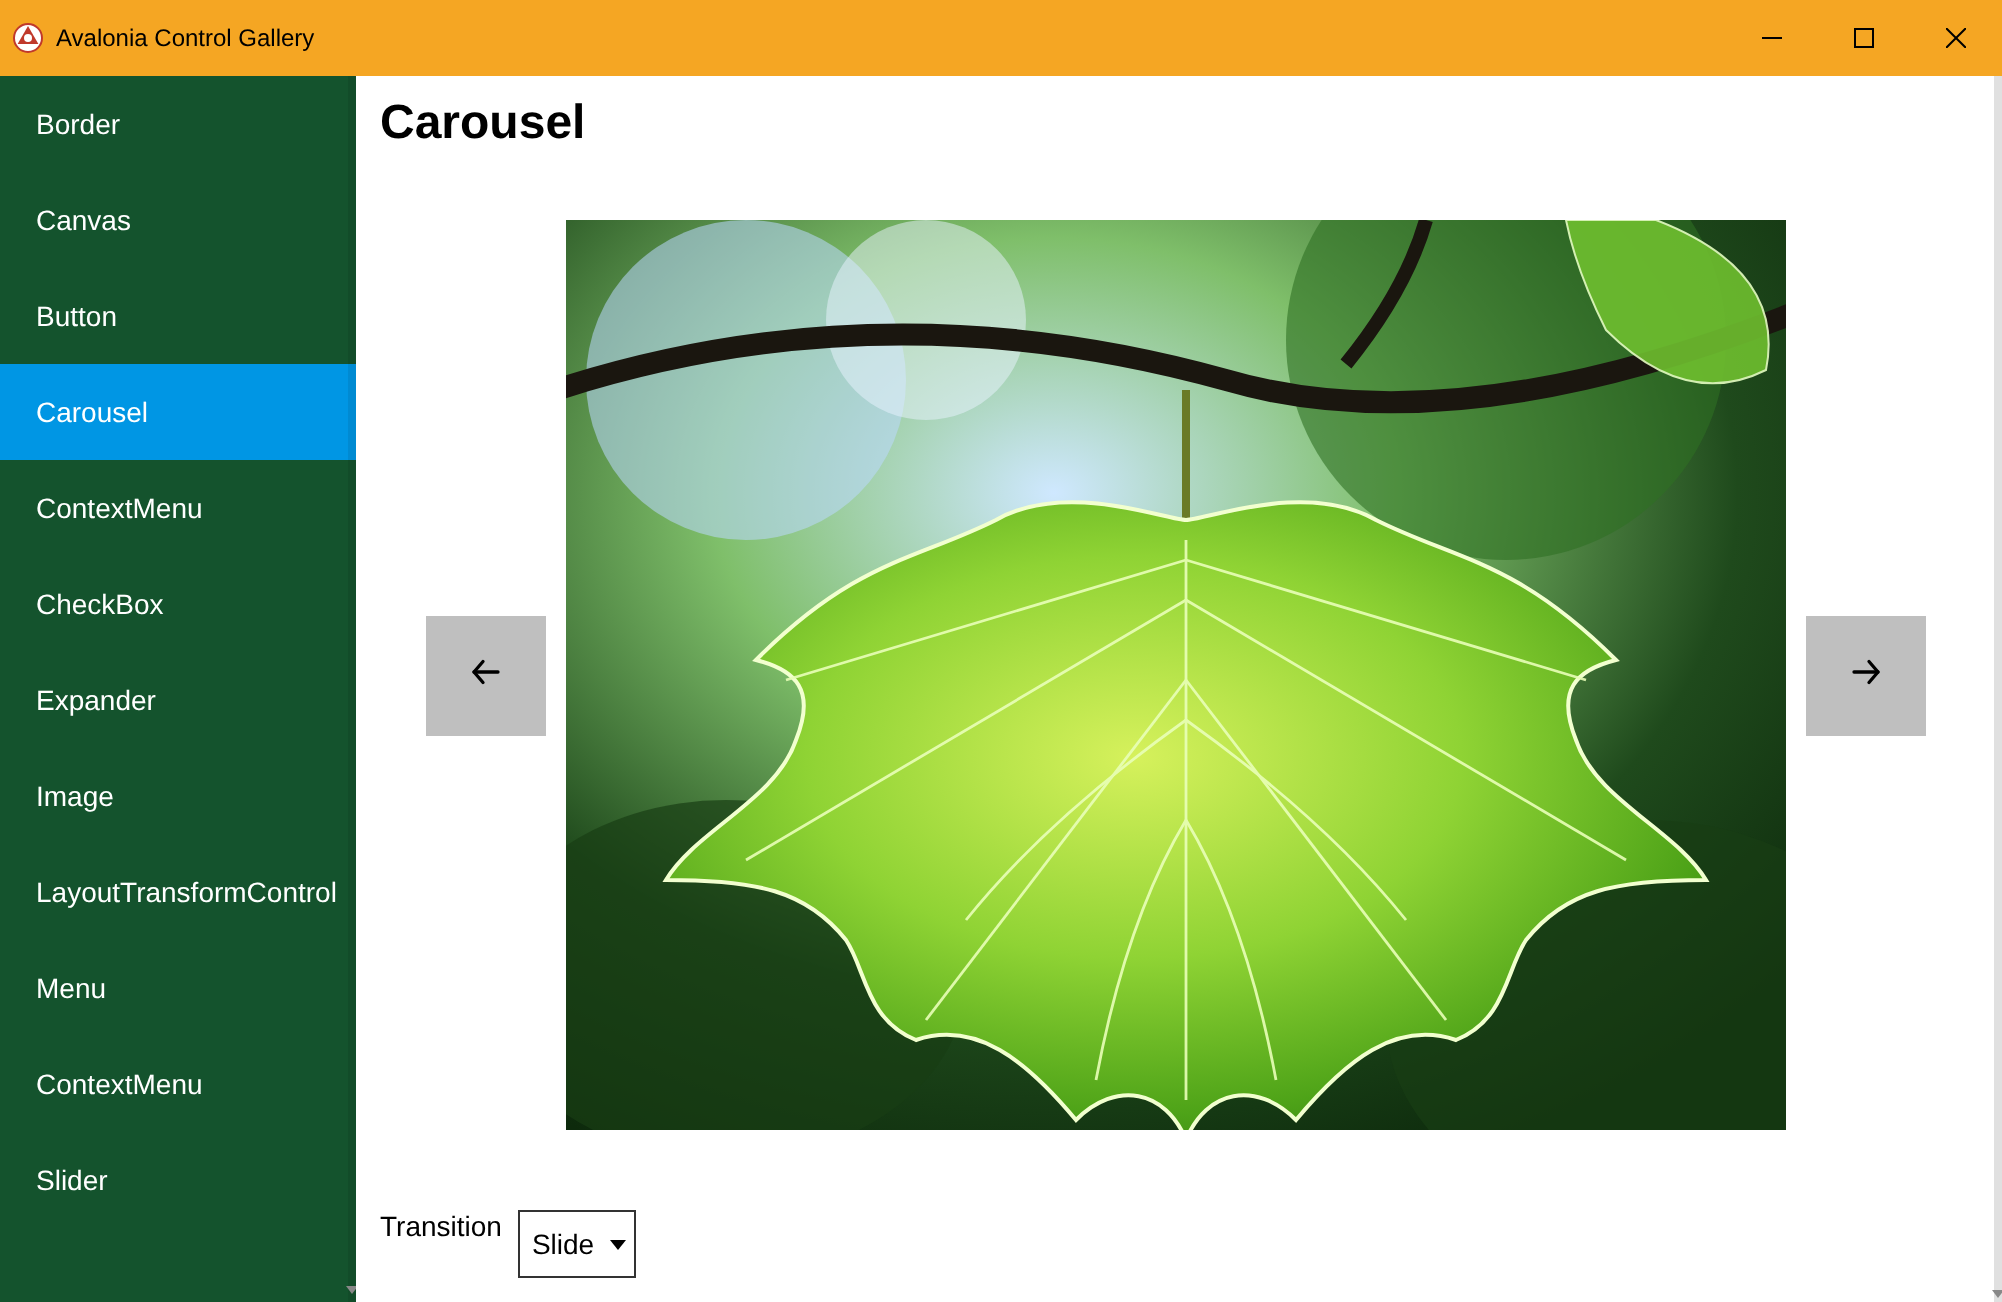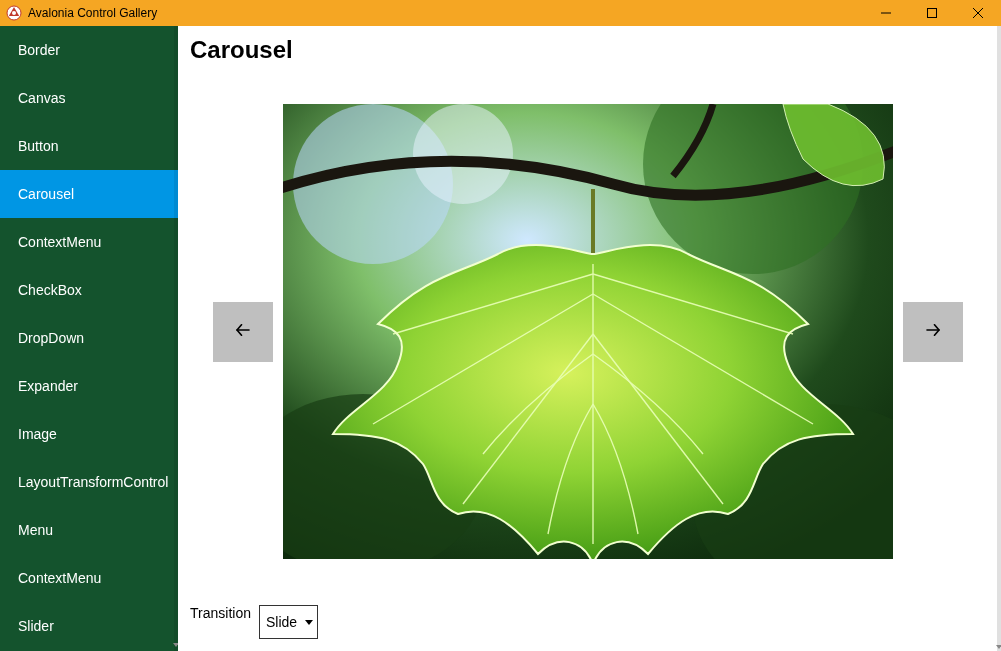--- a/index.html
+++ b/index.html
@@ -1,21 +1,21 @@
 <!DOCTYPE html>
 <html><head>
 <meta charset="utf-8">
 <style>
   * { box-sizing: border-box; }
   html, body { margin: 0; padding: 0; font-family: "Segoe UI", Arial, sans-serif; font-size: 14px; color: #000; }
   body { width: 1001px; height: 651px; display: flex; flex-direction: column; background: #fff; overflow: hidden; }
 
   
   .titlebar {
-    height: 26px; background: #f5a623; display: flex; align-items: center;
+    height: 38px; background: #f5a623; display: flex; align-items: center;
     padding-left: 6px; position: relative; user-select: none;
   }
   .titlebar .appicon {
     width: 16px; height: 16px; margin-right: 6px; position: relative;
   }
   .titlebar .appicon svg { width: 16px; height: 16px; display: block; }
   .titlebar .title { font-size: 12px; color: #000; }
   .titlebar .winbtns { position: absolute; right: 0; top: 0; height: 100%; display: flex; }
   .titlebar .winbtn { width: 46px; display: flex; align-items: center; justify-content: center; color: #000; }
   .titlebar .winbtn svg { width: 10px; height: 10px; stroke: #000; stroke-width: 1; fill: none; }
@@ -106,21 +106,20 @@
 
 <div class="client">
 
   <div class="sidebar">
     <div class="nav-item"><span>Border</span></div>
     <div class="nav-item"><span>Canvas</span></div>
     <div class="nav-item"><span>Button</span></div>
     <div class="nav-item selected"><span>Carousel</span></div>
     <div class="nav-item"><span>ContextMenu</span></div>
     <div class="nav-item"><span>CheckBox</span></div>
-    <div class="nav-item"><span>DropDown</span></div>
     <div class="nav-item"><span>Expander</span></div>
     <div class="nav-item"><span>Image</span></div>
     <div class="nav-item"><span>LayoutTransformControl</span></div>
     <div class="nav-item"><span>Menu</span></div>
     <div class="nav-item"><span>ContextMenu</span></div>
     <div class="nav-item"><span>Slider</span></div>
     <div class="sidebar-scroll">
       <div class="thumb"></div>
       <div class="arrow-down">
           <span></span>

